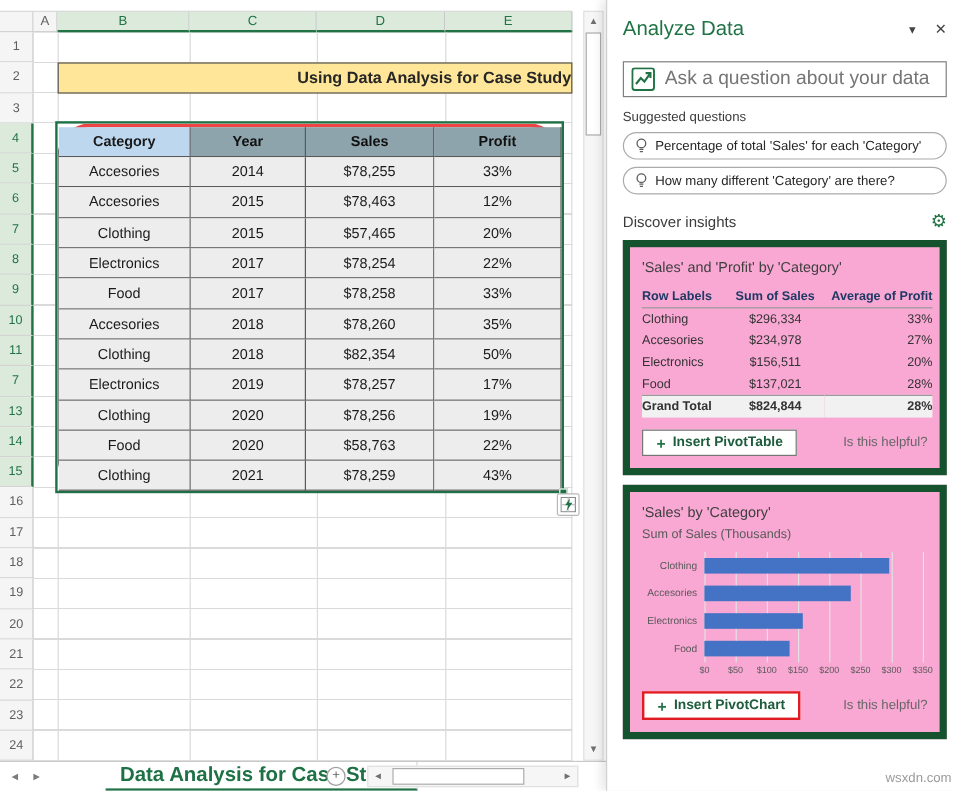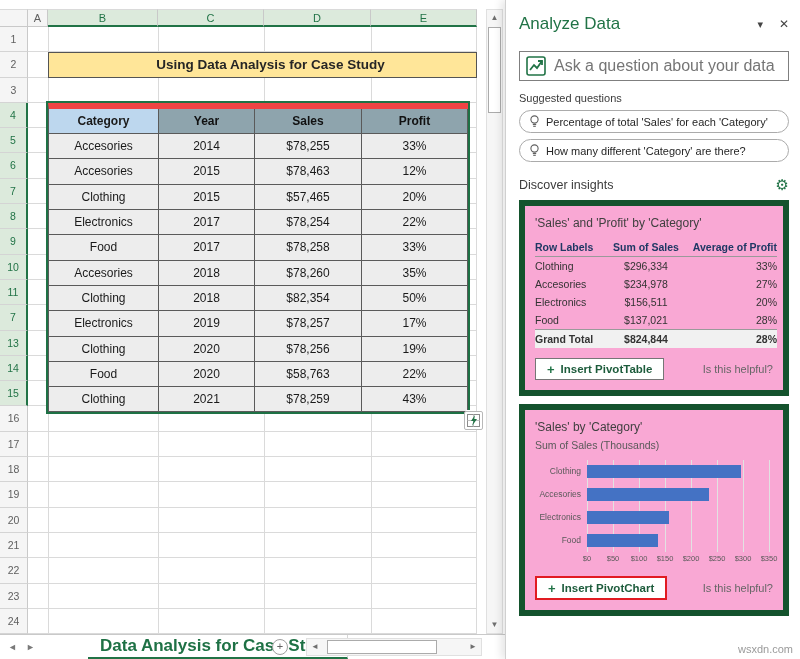--- a/index.html
+++ b/index.html
@@ -15,24 +15,24 @@
   .w-corner { width: 28px; } .w-a { width: 20px; } .w-b { width: 110px; } .w-c { width: 106px; } .w-d { width: 107px; } .w-e { width: 106px; }
 
   .rowheaders { position: absolute; left: 0; top: 27px; width: 28px; }
   .rowhdr { height: 25.3px; border-right: 1px solid #C9C9C9; border-bottom: 1px solid #D4D4D4; background: #F5F5F5; font-size: 10.5px; color: #5F5F5F; text-align: center; line-height: 25px; }
   .rowhdr.sel { background: #DCEADC; color: #217346; border-right: 2px solid #217346; }
 
   .cells { position: absolute; left: 28px; top: 27px; width: 449px; height: 608px;
     background: repeating-linear-gradient(to bottom, transparent 0, transparent 24.3px, #DADADA 24.3px, #DADADA 25.3px); }
   .vline { position: absolute; top: 0; bottom: 0; width: 1px; background: #DADADA; }
 
-  .titlecell { position: absolute; left: 20px; top: 25.3px; width: 429px; height: 26px; background: #FFE699; border: 1px solid #545454; font-weight: bold; font-size: 13.5px; color: #262626; text-align: center; line-height: 24px; padding-left: 16px; }
+  .titlecell { position: absolute; left: 20px; top: 25.3px; width: 429px; height: 26px; background: #FFE699; border: 1px solid #545454; font-weight: bold; font-size: 13.5px; color: #262626; text-align: right; line-height: 24px; padding-left: 16px; }
 
   .xtable { position: absolute; left: 18px; top: 73.9px; border: 2px solid #1E7145; background: #fff; }
-  .xinner { border-left: 1px solid #5A5A5A; border-top: 6px solid #ef4444; }
+  .xinner { border-left: 1px solid #5A5A5A; border-top: 3px solid #ef4444; border-radius: 27px; }
   .xrow { display: flex; }
   .xcell { height: 25.3px; border-right: 1px solid #5A5A5A; border-bottom: 1px solid #5A5A5A; font-size: 12px; color: #1A1A1A; text-align: center; line-height: 24px; background: #EDEDED; }
   .xcell.c0 { width: 110px; } .xcell.c1 { width: 96px; } .xcell.c2 { width: 107px; } .xcell.c3 { width: 106px; }
   .xcell.xh1 { background: #BDD7EE; font-weight: bold; }
   .xcell.xh2 { background: #8EA4AD; font-weight: bold; color: #111; }
   .fillhandle { position: absolute; right: -5px; bottom: -5px; width: 7px; height: 7px; background: #1E7145; border: 1px solid #fff; }
 
   .qabtn { position: absolute; left: 436px; top: 384px; width: 19px; height: 19px; background: #fff; border: 1px solid #B8B8B8; border-radius: 2px; display: flex; align-items: center; justify-content: center; }
 
   .vscroll { position: absolute; left: 486px; top: 9px; width: 17px; height: 625px; background: #F6F6F6; border: 1px solid #E0E0E0; }

